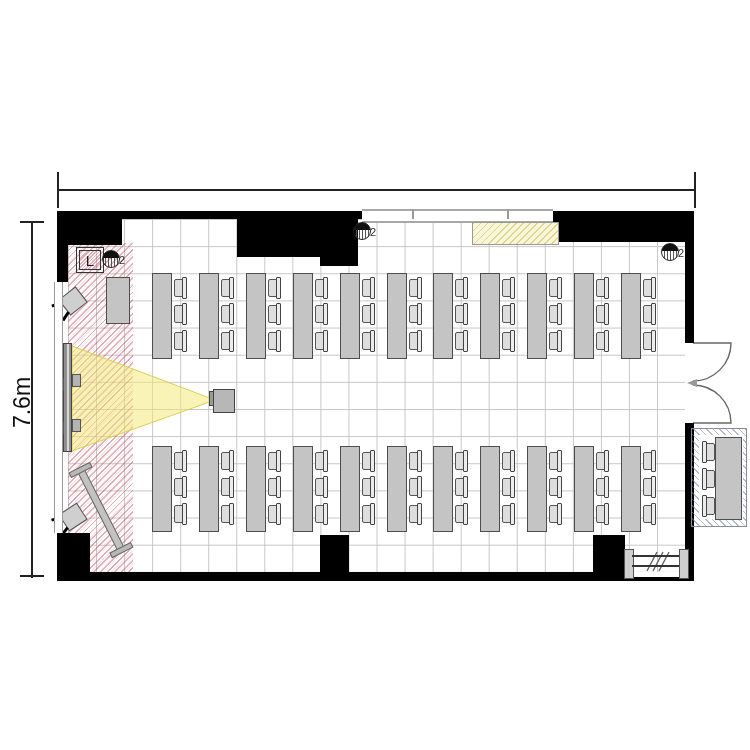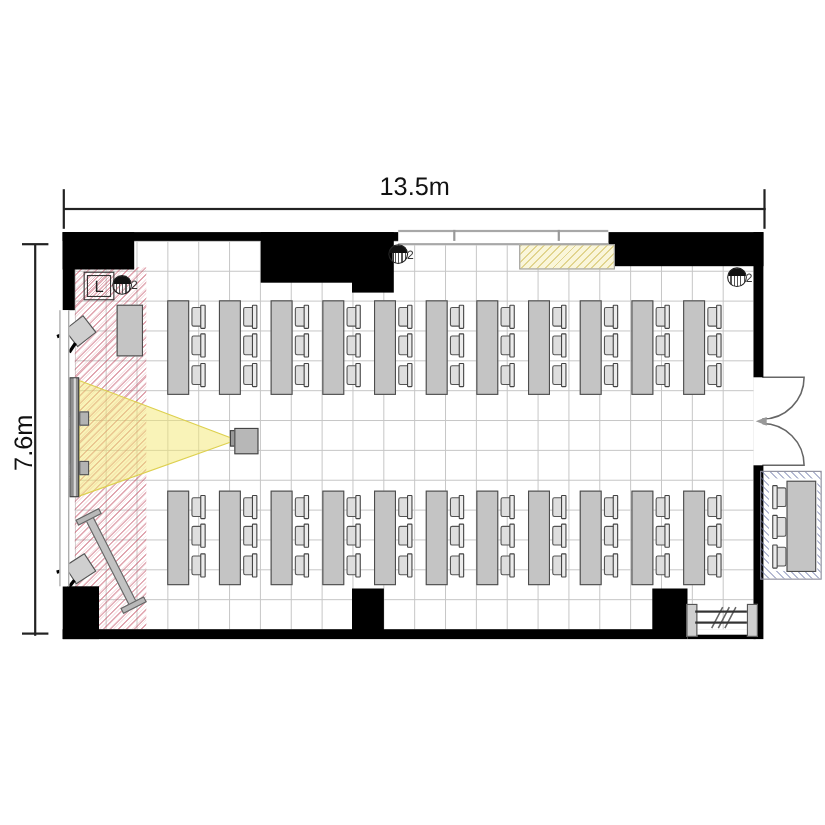--- a/index.html
+++ b/index.html
@@ -67,21 +67,20 @@
   
   #projector-body{left:213px;top:389px;width:20px;height:22px;background:#b7b7b7;border:1px solid #444;}
   #projector-lens{left:209px;top:391px;width:10px;height:13px;background:#9a9a9a;border:1px solid #444;}
   #overlay-svg{left:0;top:0;width:750px;height:750px;pointer-events:none;}
 </style>
 </head>
 <body>
 
 <div id="canvas">
 
-  <div class="abs" id="dim-top-label">13.5m</div>
   <div class="abs dim-line" style="left:58px;top:189px;width:638px;height:2px;"></div>
   <div class="abs dim-line" style="left:57px;top:172px;width:2px;height:36px;"></div>
   <div class="abs dim-line" style="left:694px;top:172px;width:2px;height:36px;"></div>
 
   <div class="abs" id="dim-left-label">7.6m</div>
   <div class="abs dim-line" style="left:31px;top:222px;width:2px;height:356px;"></div>
   <div class="abs dim-line" style="left:20px;top:221px;width:24px;height:2px;"></div>
   <div class="abs dim-line" style="left:20px;top:575px;width:24px;height:2px;"></div>
 
   <div class="abs" id="floor-grid"></div>

